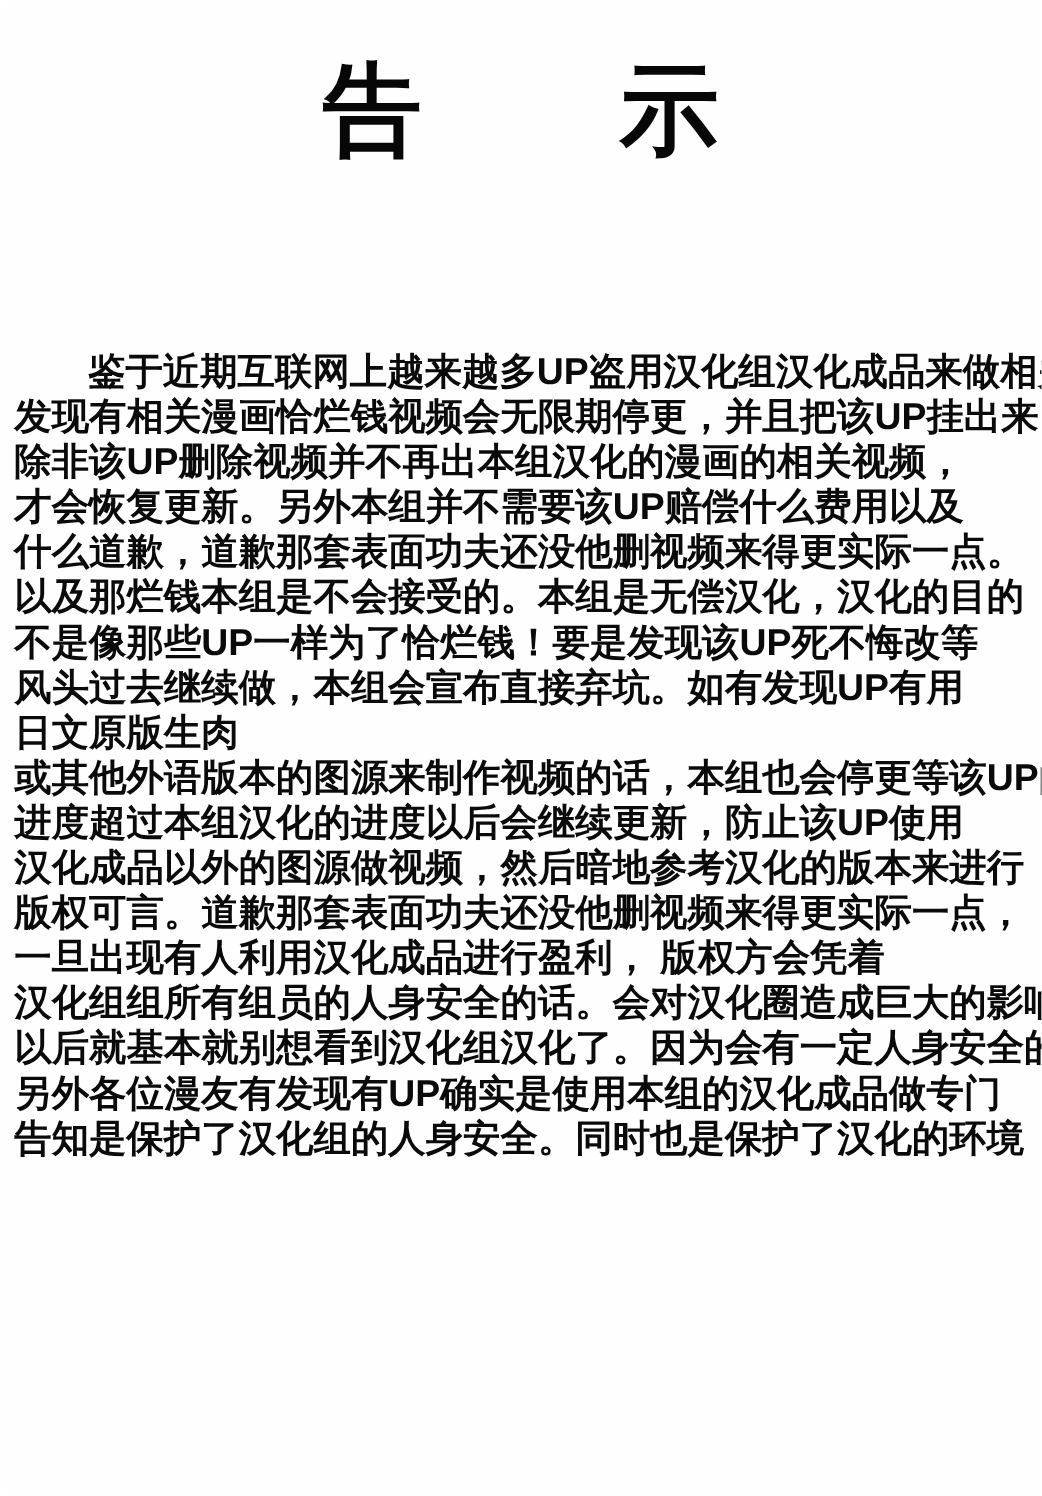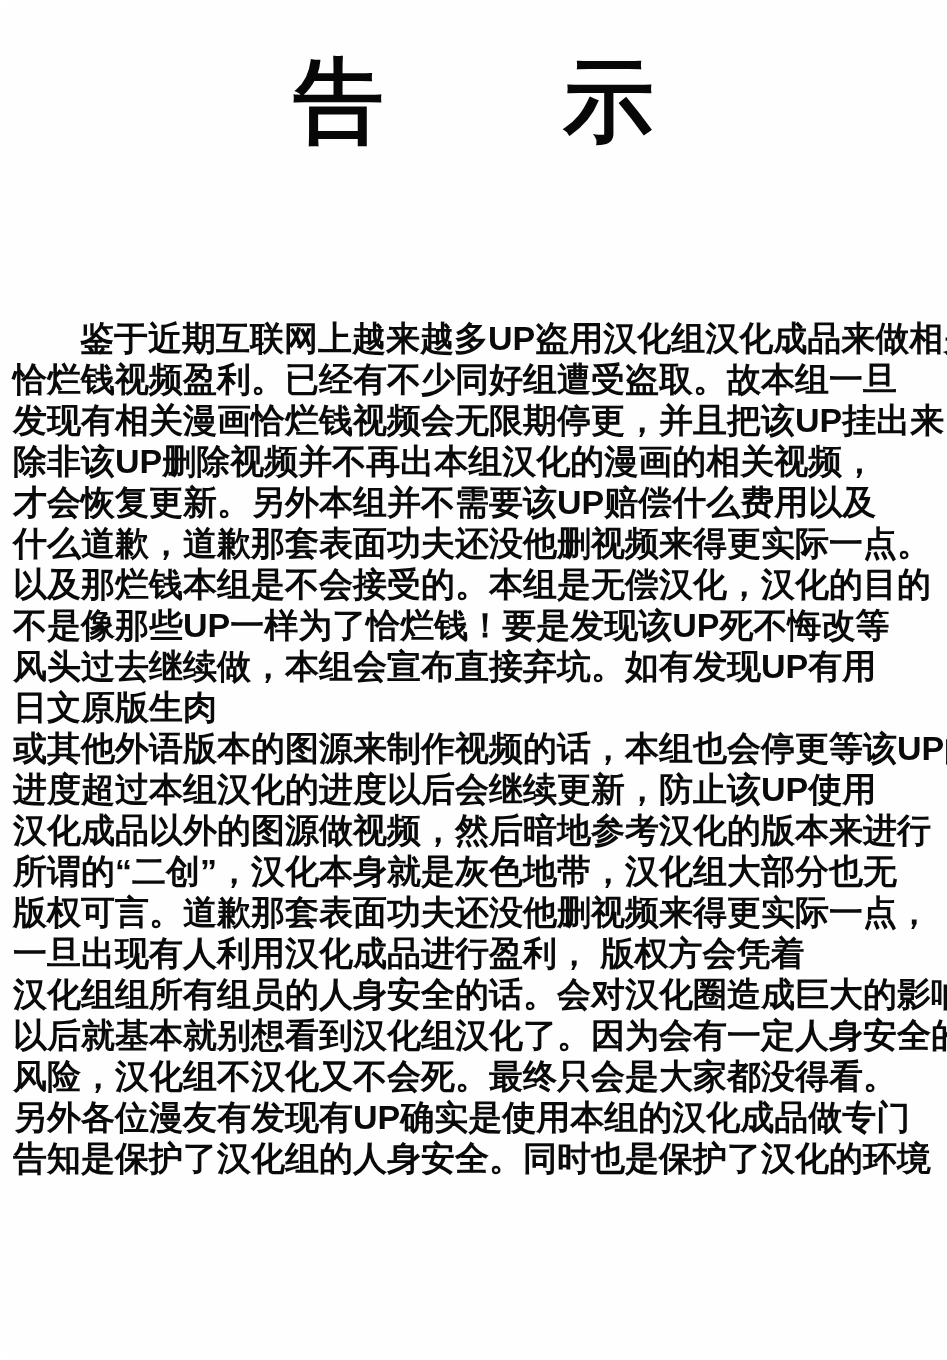--- a/index.html
+++ b/index.html
@@ -46,34 +46,31 @@
   }
 </style>
 </head>
 <body>
 
 <div class="page">
   <h1 class="title">告　　示</h1>
 
   <div class="body-text">
     <p class="line indent">鉴于近期互联网上越来越多UP盗用汉化组汉化成品来做相关</p>
-    <p class="line">恰烂钱视频盈利。已经有不少同好组遭受盗取。故本组一旦</p>
     <p class="line">发现有相关漫画恰烂钱视频会无限期停更，并且把该UP挂出来，</p>
     <p class="line">除非该UP删除视频并不再出本组汉化的漫画的相关视频，</p>
     <p class="line">才会恢复更新。另外本组并不需要该UP赔偿什么费用以及</p>
     <p class="line">什么道歉，道歉那套表面功夫还没他删视频来得更实际一点。</p>
     <p class="line">以及那烂钱本组是不会接受的。本组是无偿汉化，汉化的目的</p>
     <p class="line">不是像那些UP一样为了恰烂钱！要是发现该UP死不悔改等</p>
     <p class="line">风头过去继续做，本组会宣布直接弃坑。如有发现UP有用</p>
     <p class="line">日文原版生肉</p>
     <p class="line">或其他外语版本的图源来制作视频的话，本组也会停更等该UP的</p>
     <p class="line">进度超过本组汉化的进度以后会继续更新，防止该UP使用</p>
     <p class="line">汉化成品以外的图源做视频，然后暗地参考汉化的版本来进行</p>
-    <p class="line">所谓的“二创”，汉化本身就是灰色地带，汉化组大部分也无</p>
     <p class="line">版权可言。道歉那套表面功夫还没他删视频来得更实际一点，</p>
     <p class="line">一旦出现有人利用汉化成品进行盈利， 版权方会凭着</p>
     <p class="line">汉化组组所有组员的人身安全的话。会对汉化圈造成巨大的影响，</p>
     <p class="line">以后就基本就别想看到汉化组汉化了。因为会有一定人身安全的</p>
-    <p class="line">风险，汉化组不汉化又不会死。最终只会是大家都没得看。</p>
     <p class="line">另外各位漫友有发现有UP确实是使用本组的汉化成品做专门</p>
     <p class="line">告知是保护了汉化组的人身安全。同时也是保护了汉化的环境</p>
   </div>
 </div>
 
 </body></html>

